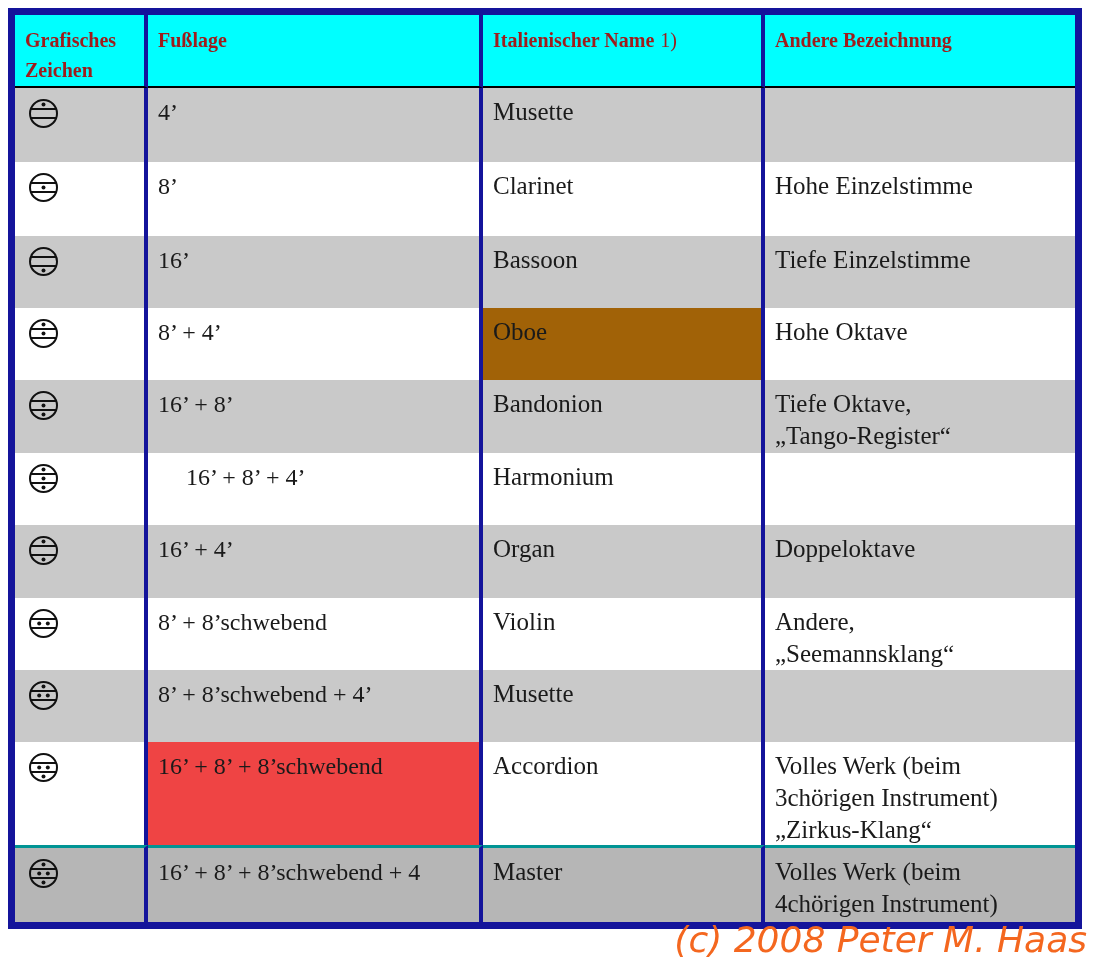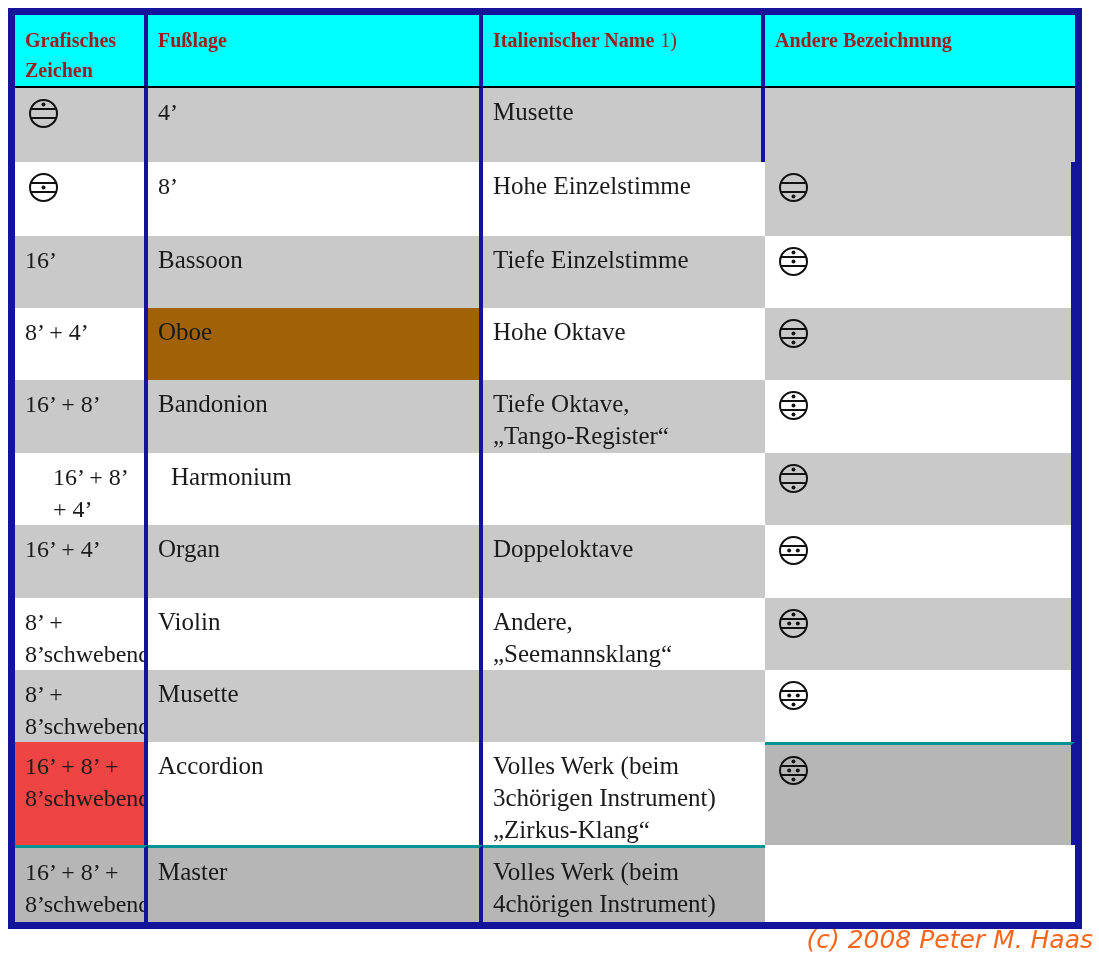--- a/index.html
+++ b/index.html
@@ -54,24 +54,24 @@
     padding:10px 0 0 13px;
   }
   .fusslage-cell{
     font-size:24px;
   }
   .last-row{
     border-top:3px solid var(--teal);
   }
   .copyright{
     position:absolute;
-    right:6px;top:924px;
+    right:12px;top:924px;
     font-family:"DejaVu Sans",sans-serif;
     font-style:italic;
-    font-size:25px;
+    font-size:36px;
     line-height:32px;
     color:var(--orange);
   }
   svg.reg-symbol{display:block;}
 </style>
 </head>
 <body>
 
 <div class="table-frame">
   <div class="grid" id="grid">
@@ -89,20 +89,21 @@
       <div class="cell body-cell fusslage-cell c2" style="background: rgb(201, 201, 201);">4’</div>
       <div class="cell body-cell name-cell c3" style="background: rgb(201, 201, 201);">Musette</div>
       <div class="cell body-cell andere-cell c4" style="background: rgb(201, 201, 201);"></div>
       <div class="cell body-cell symbol-cell c1" style="background: rgb(255, 255, 255);"><svg width="31" height="31" viewBox="0 0 31 31" class="reg-symbol">
           <circle cx="15.5" cy="15.5" r="13.5" fill="none" stroke="#111" stroke-width="2"></circle>
           <line x1="2.8" x2="28.2" y1="11" y2="11" stroke="#111" stroke-width="2"></line>
           <line x1="2.8" x2="28.2" y1="20" y2="20" stroke="#111" stroke-width="2"></line>
           <circle cx="15.5" cy="15.5" r="2" fill="#111"></circle>
         </svg></div>
       <div class="cell body-cell fusslage-cell c2" style="background: rgb(255, 255, 255);">8’</div>
+      <div class="cell body-cell name-cell c3" style="background: rgb(255, 255, 255);">Clarinet</div>
       <div class="cell body-cell andere-cell c4" style="background: rgb(255, 255, 255);">Hohe Einzelstimme</div>
       <div class="cell body-cell symbol-cell c1" style="background: rgb(201, 201, 201);"><svg width="31" height="31" viewBox="0 0 31 31" class="reg-symbol">
           <circle cx="15.5" cy="15.5" r="13.5" fill="none" stroke="#111" stroke-width="2"></circle>
           <line x1="2.8" x2="28.2" y1="11" y2="11" stroke="#111" stroke-width="2"></line>
           <line x1="2.8" x2="28.2" y1="20" y2="20" stroke="#111" stroke-width="2"></line>
           <circle cx="15.5" cy="24.6" r="2" fill="#111"></circle>
         </svg></div>
       <div class="cell body-cell fusslage-cell c2" style="background: rgb(201, 201, 201);">16’</div>
       <div class="cell body-cell name-cell c3" style="background: rgb(201, 201, 201);">Bassoon</div>
       <div class="cell body-cell andere-cell c4" style="background: rgb(201, 201, 201);">Tiefe Einzelstimme</div>
@@ -129,21 +130,21 @@
 „Tango-Register“</div>
       <div class="cell body-cell symbol-cell c1" style="background: rgb(255, 255, 255);"><svg width="31" height="31" viewBox="0 0 31 31" class="reg-symbol">
           <circle cx="15.5" cy="15.5" r="13.5" fill="none" stroke="#111" stroke-width="2"></circle>
           <line x1="2.8" x2="28.2" y1="11" y2="11" stroke="#111" stroke-width="2"></line>
           <line x1="2.8" x2="28.2" y1="20" y2="20" stroke="#111" stroke-width="2"></line>
           <circle cx="15.5" cy="6.4" r="2" fill="#111"></circle>
           <circle cx="15.5" cy="15.5" r="2" fill="#111"></circle>
           <circle cx="15.5" cy="24.6" r="2" fill="#111"></circle>
         </svg></div>
       <div class="cell body-cell fusslage-cell c2" style="background: rgb(255, 255, 255); margin-left: 28px;">16’ + 8’ + 4’</div>
-      <div class="cell body-cell name-cell c3" style="background: rgb(255, 255, 255); margin-left: 13px;">Harmonium</div>
+      <div class="cell body-cell name-cell c3" style="background: rgb(255, 255, 255);">Harmonium</div>
       <div class="cell body-cell andere-cell c4" style="background: rgb(255, 255, 255);"></div>
       <div class="cell body-cell symbol-cell c1" style="background: rgb(201, 201, 201);"><svg width="31" height="31" viewBox="0 0 31 31" class="reg-symbol">
           <circle cx="15.5" cy="15.5" r="13.5" fill="none" stroke="#111" stroke-width="2"></circle>
           <line x1="2.8" x2="28.2" y1="11" y2="11" stroke="#111" stroke-width="2"></line>
           <line x1="2.8" x2="28.2" y1="20" y2="20" stroke="#111" stroke-width="2"></line>
           <circle cx="15.5" cy="6.4" r="2" fill="#111"></circle>
           <circle cx="15.5" cy="24.6" r="2" fill="#111"></circle>
         </svg></div>
       <div class="cell body-cell fusslage-cell c2" style="background: rgb(201, 201, 201);">16’ + 4’</div>
       <div class="cell body-cell name-cell c3" style="background: rgb(201, 201, 201);">Organ</div>

